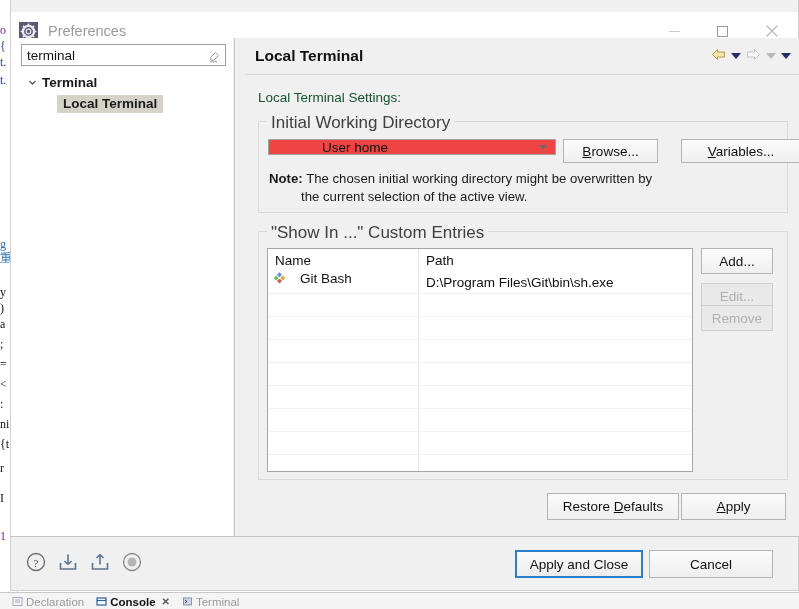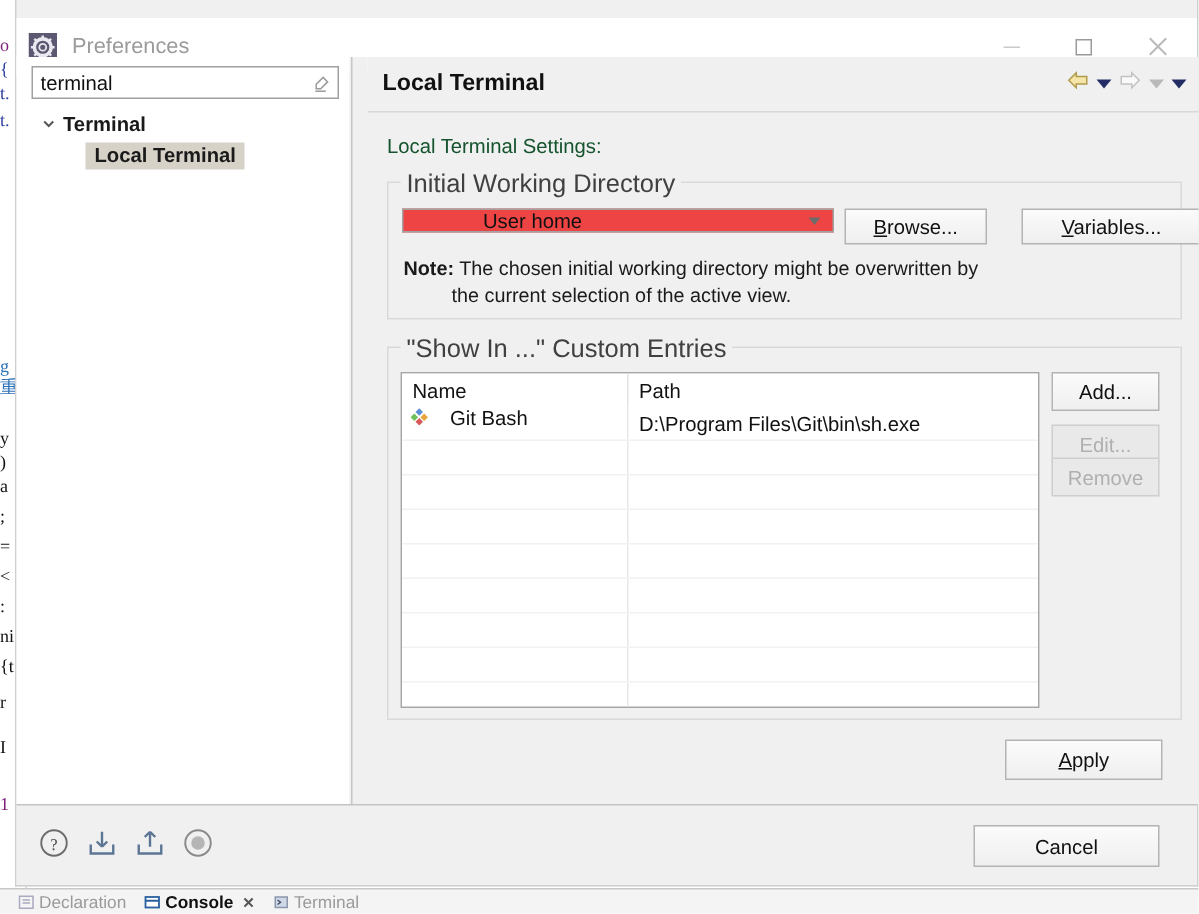--- a/index.html
+++ b/index.html
@@ -183,21 +183,21 @@
   .trow { display: flex; height: 22px; align-items: center; font-size: 13.5px; color:#111; border-bottom: 1px solid #f2f2f2; }
   .td-name { width: 150px; padding-left: 5px; box-sizing:border-box; display:flex; align-items:flex-start; gap:14px; height: 22px;}
   .td-path { flex: 1; padding-left: 7px; box-sizing: border-box; border-left: 1px solid #e8e8e8; height: 22px; display:flex; align-items:center; }
   .entry-ico { width: 13px; height: 13px; position: relative; flex: none; }
 
   #btn-add    { position:absolute; left: 442px; top: 16px;  width: 72px; height: 26px; }
   #btn-edit   { position:absolute; left: 442px; top: 51px;  width: 72px; height: 26px; }
   #btn-remove { position:absolute; left: 442px; top: 73px;  width: 72px; height: 26px; }
 
   #btn-restore { position: absolute; left: 302px; top: 455px; width: 132px; height: 27px; }
-  #btn-apply   { position: absolute; left: 425px; top: 455px; width: 105px; height: 27px; }
+  #btn-apply   { position: absolute; left: 436px; top: 455px; width: 105px; height: 27px; }
 
   
   .bottombar {
     position: absolute; left: 0; top: 536px; width: 787px; height: 53px;
     background: #f0f0f0; border-top: 1px solid #c4c4c4;
   }
   .bb-icons { position: absolute; left: 14px; top: 14px; display: flex; gap: 10px; align-items:center; }
   .bb-ico { width: 22px; height: 22px; position: relative; }
   #btn-applyclose {
     position: absolute; left: 504px; top: 13px; width: 128px; height: 28px;
@@ -431,20 +431,23 @@
                 <div class="td-path"></div>
               </div>
             </div>
         </div>
 
         <div class="btn" id="btn-add">Add...</div>
         <div class="btn disabled" id="btn-edit">Edit...</div>
         <div class="btn disabled" id="btn-remove">Remove</div>
       </div>
 
+      <div class="btn" id="btn-restore">
+        <span id="restore-label">Restore <u>D</u>efaults</span>
+      </div>
       <div class="btn" id="btn-apply">
         <span id="apply-label"><u>A</u>pply</span>
       </div>
     </div>
 
     <div class="bottombar">
       <div class="bb-icons">
         <span class="bb-ico">
           <svg width="22" height="22" viewBox="0 0 22 22">
               <circle cx="11" cy="11" r="8.5" fill="none" stroke="#6d6d6d" stroke-width="1.3"></circle>
@@ -463,17 +466,18 @@
               <path d="M11 13.5v-9M11 3.5l-3.5 3.5M11 3.5l3.5 3.5" stroke="#5d7594" stroke-width="1.6" fill="none"></path>
             </svg>
         </span>
         <span class="bb-ico">
           <svg width="22" height="22" viewBox="0 0 22 22">
               <circle cx="11" cy="11" r="8.5" fill="none" stroke="#8a8a8a" stroke-width="1.3"></circle>
               <circle cx="11" cy="11" r="4.5" fill="#b5b5b5"></circle>
             </svg>
         </span>
       </div>
+      <div class="btn" id="btn-applyclose">Apply and Close</div>
       <div class="btn" id="btn-cancel">Cancel</div>
     </div>
 
   </div>
 </div>
 
 </body></html>

